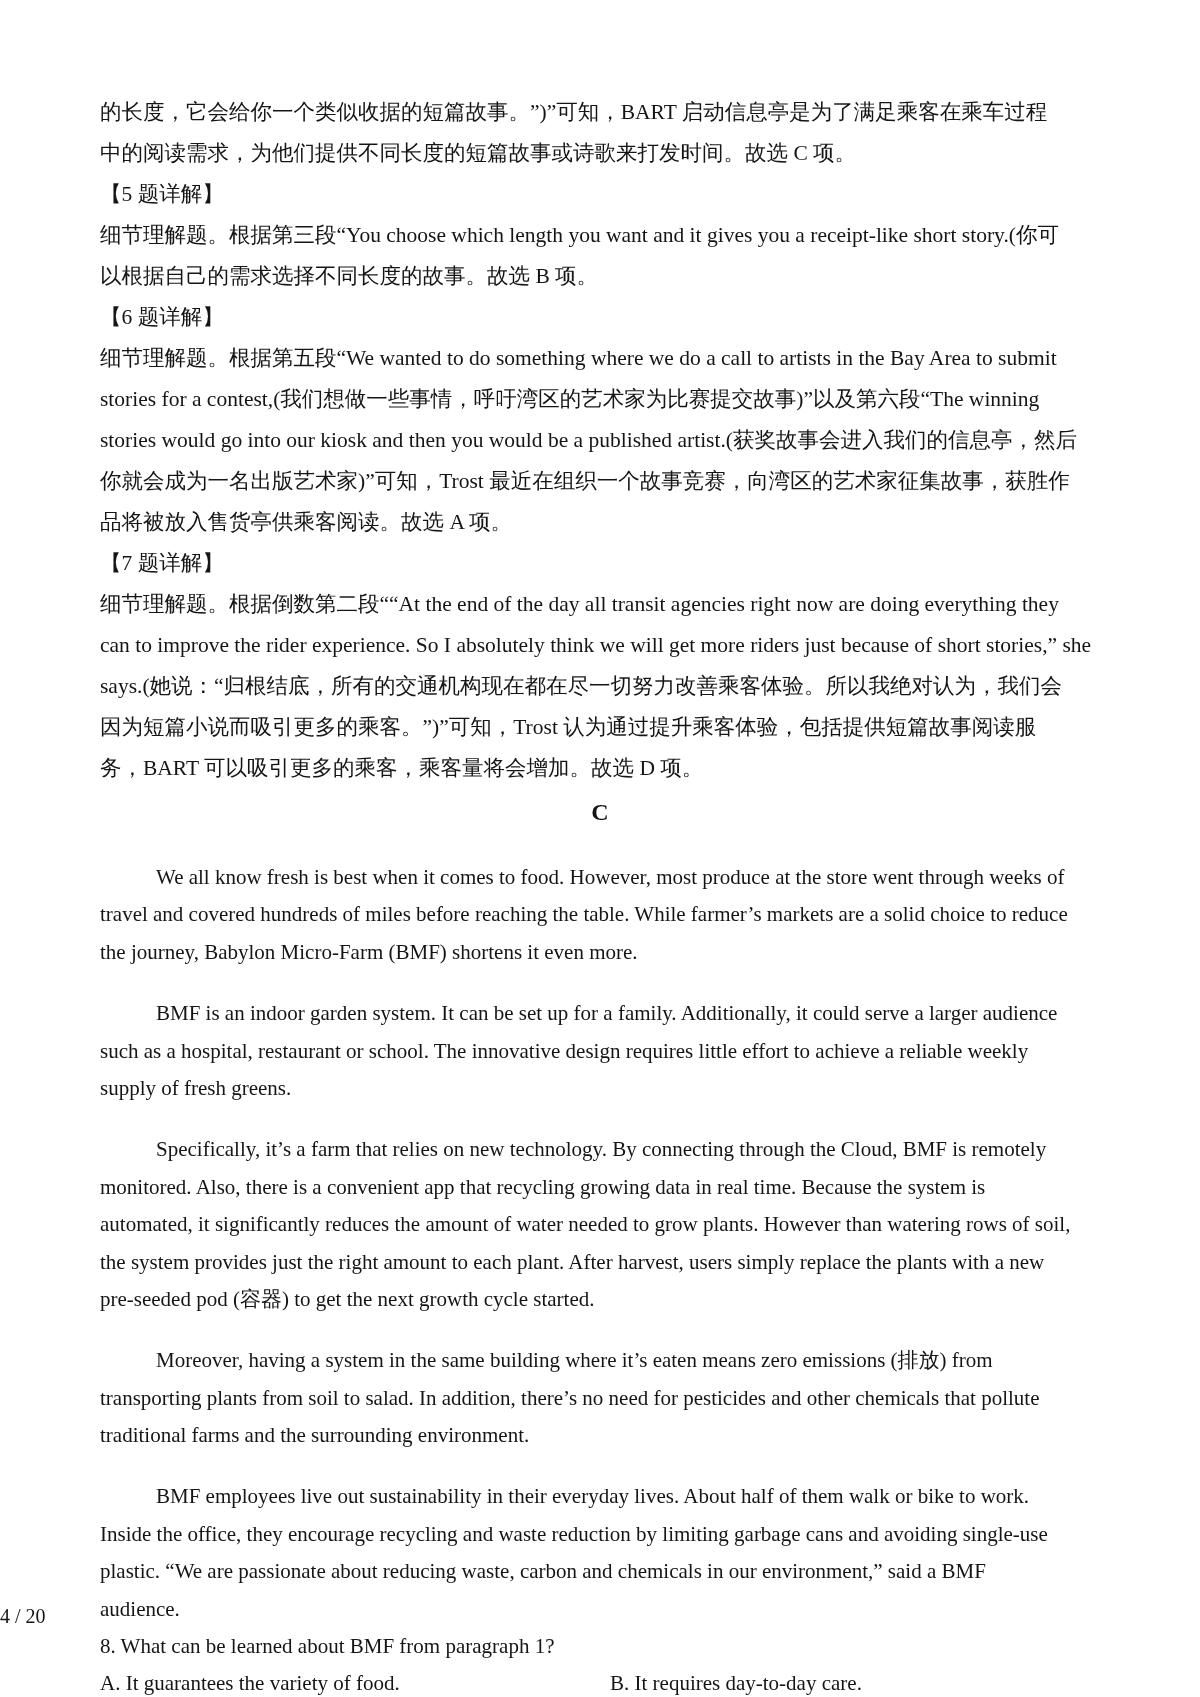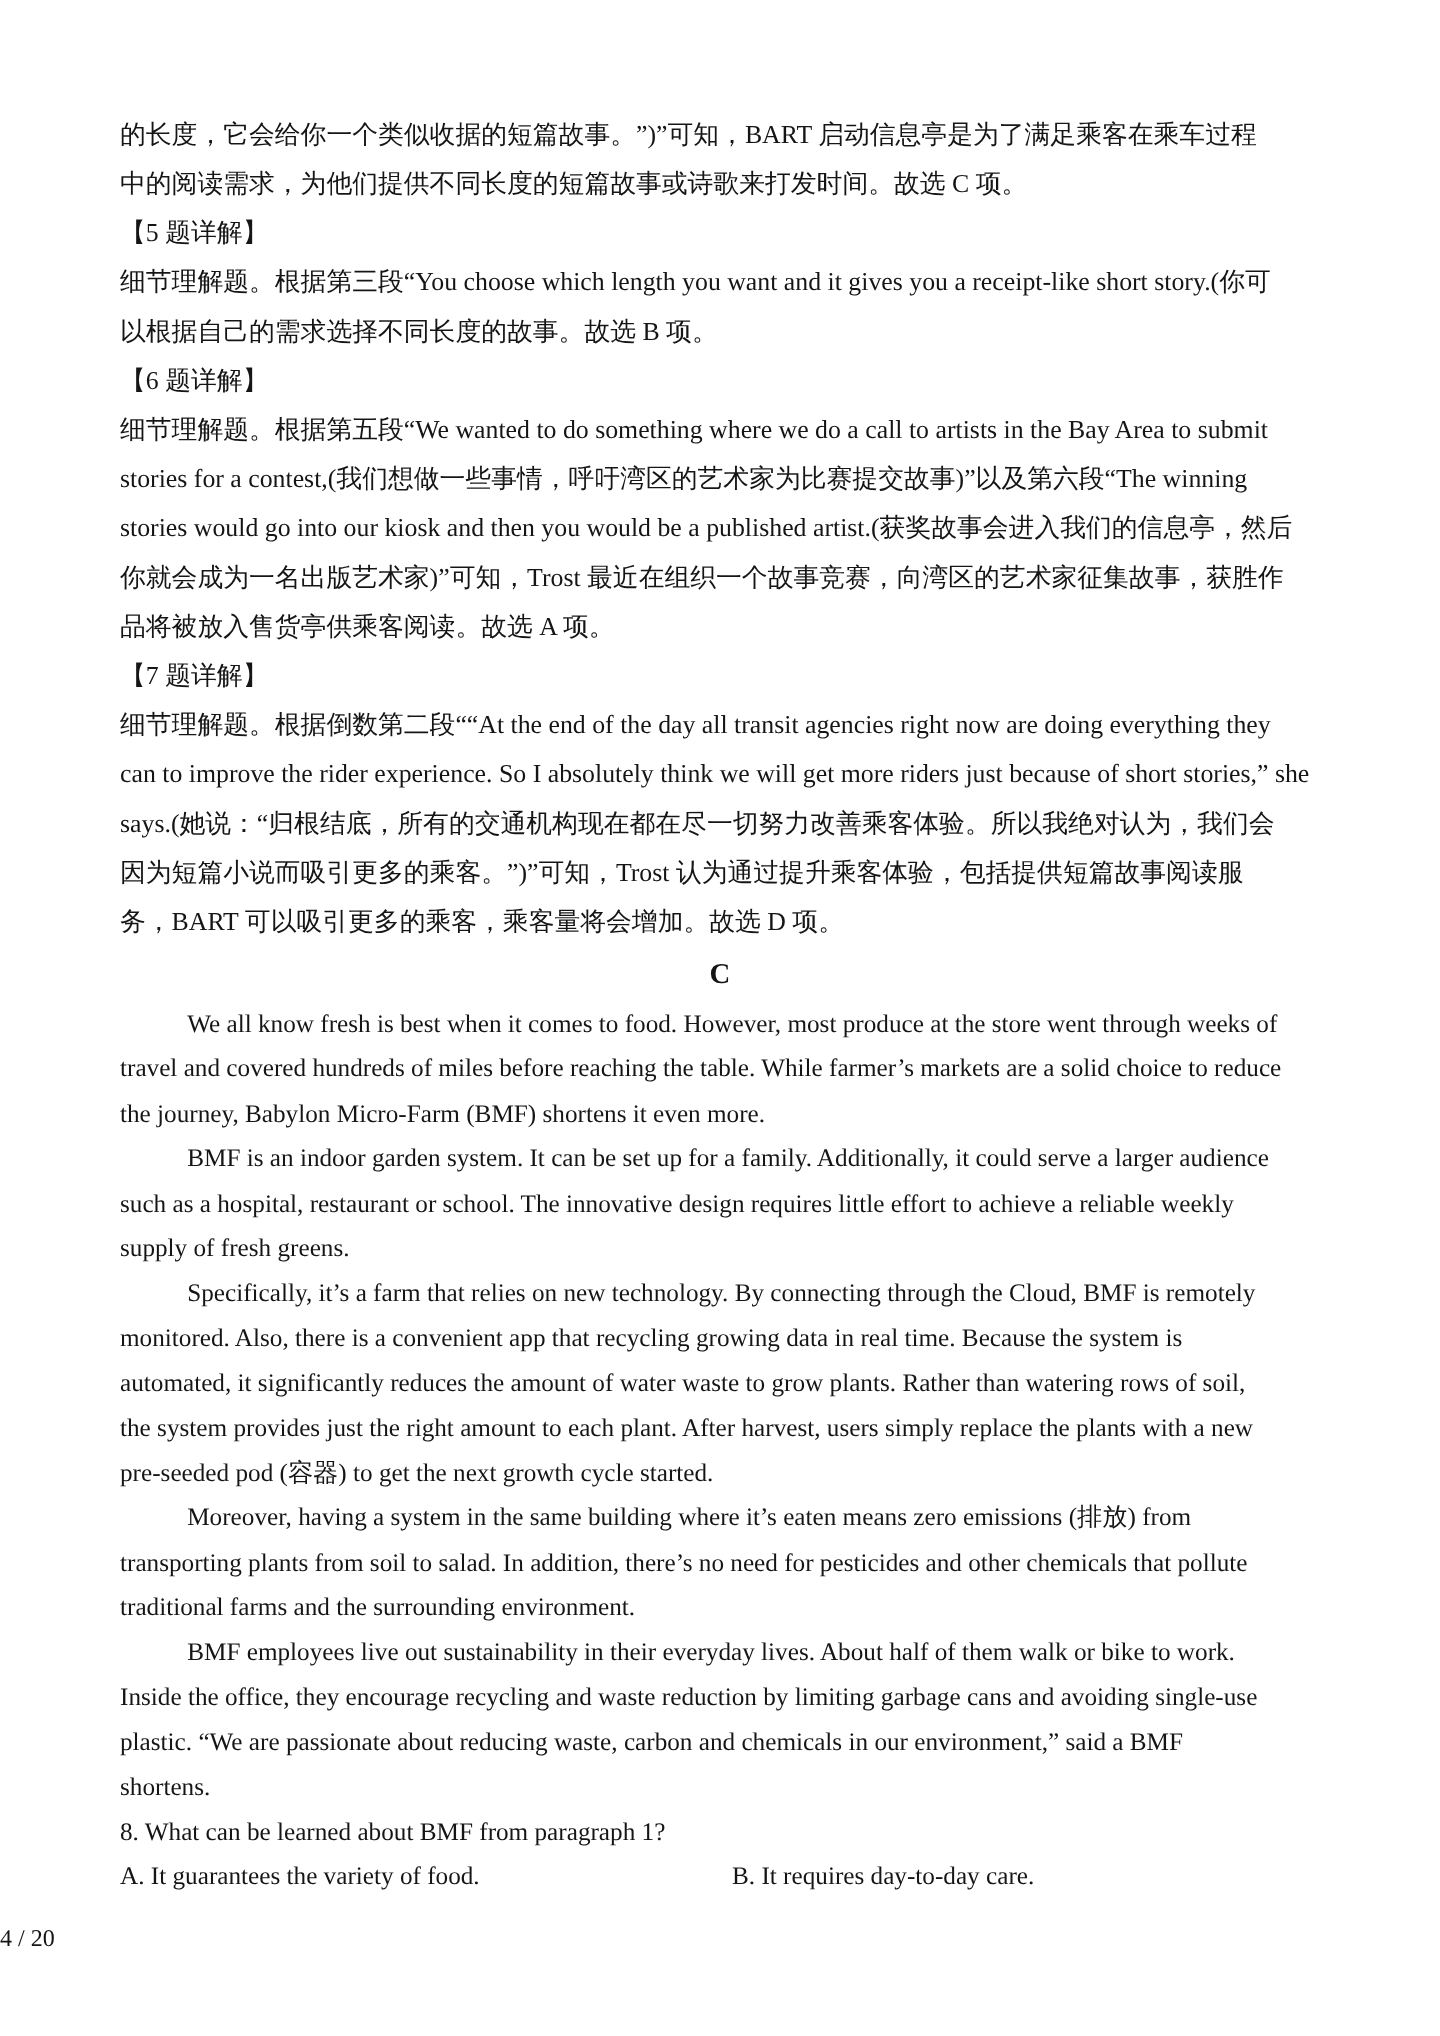--- a/index.html
+++ b/index.html
@@ -40,20 +40,21 @@
     font-size: 24px;
   }
   .pline {
     height: 37.4px;
     line-height: 37.4px;
     font-size: 21px;
     white-space: nowrap;
   }
   .indent {
     padding-left: 56px;
+    margin-top: 24px;
   }
   .opt-a {
     display: inline-block;
     width: 510px;
   }
   .footer {
     position: absolute;
     top: 1604px;
     left: 0;
     width: 100%;
@@ -97,32 +98,32 @@
       <div class="pline indent">We all know fresh is best when it comes to food. However, most produce at the store went through weeks of</div>
       <div class="pline">travel and covered hundreds of miles before reaching the table. While farmer’s markets are a solid choice to reduce</div>
       <div class="pline">the journey, Babylon Micro-Farm (BMF) shortens it even more.</div>
 
       <div class="pline indent">BMF is an indoor garden system. It can be set up for a family. Additionally, it could serve a larger audience</div>
       <div class="pline">such as a hospital, restaurant or school. The innovative design requires little effort to achieve a reliable weekly</div>
       <div class="pline">supply of fresh greens.</div>
 
       <div class="pline indent">Specifically, it’s a farm that relies on new technology. By connecting through the Cloud, BMF is remotely</div>
       <div class="pline">monitored. Also, there is a convenient app that recycling growing data in real time. Because the system is</div>
-      <div class="pline">automated, it significantly reduces the amount of water waste to grow plants. Rather than watering rows of soil,</div>
+      <div class="pline">automated, it significantly reduces the amount of water needed to grow plants. However than watering rows of soil,</div>
       <div class="pline">the system provides just the right amount to each plant. After harvest, users simply replace the plants with a new</div>
       <div class="pline">pre-seeded pod (容器) to get the next growth cycle started.</div>
 
       <div class="pline indent">Moreover, having a system in the same building where it’s eaten means zero emissions (排放) from</div>
       <div class="pline">transporting plants from soil to salad. In addition, there’s no need for pesticides and other chemicals that pollute</div>
       <div class="pline">traditional farms and the surrounding environment.</div>
 
       <div class="pline indent">BMF employees live out sustainability in their everyday lives. About half of them walk or bike to work.</div>
       <div class="pline">Inside the office, they encourage recycling and waste reduction by limiting garbage cans and avoiding single-use</div>
       <div class="pline">plastic. “We are passionate about reducing waste, carbon and chemicals in our environment,” said a BMF</div>
-      <div class="pline">shortens.</div>
+      <div class="pline">audience.</div>
     </section>
 
     <div class="pline">8. What can be learned about BMF from paragraph 1?</div>
     <div class="pline">
       <span class="opt-a">A. It guarantees the variety of food.</span><span>B. It requires day-to-day care.</span>
     </div>
 
   </main>
 
   <footer class="footer">4 / 20</footer>

